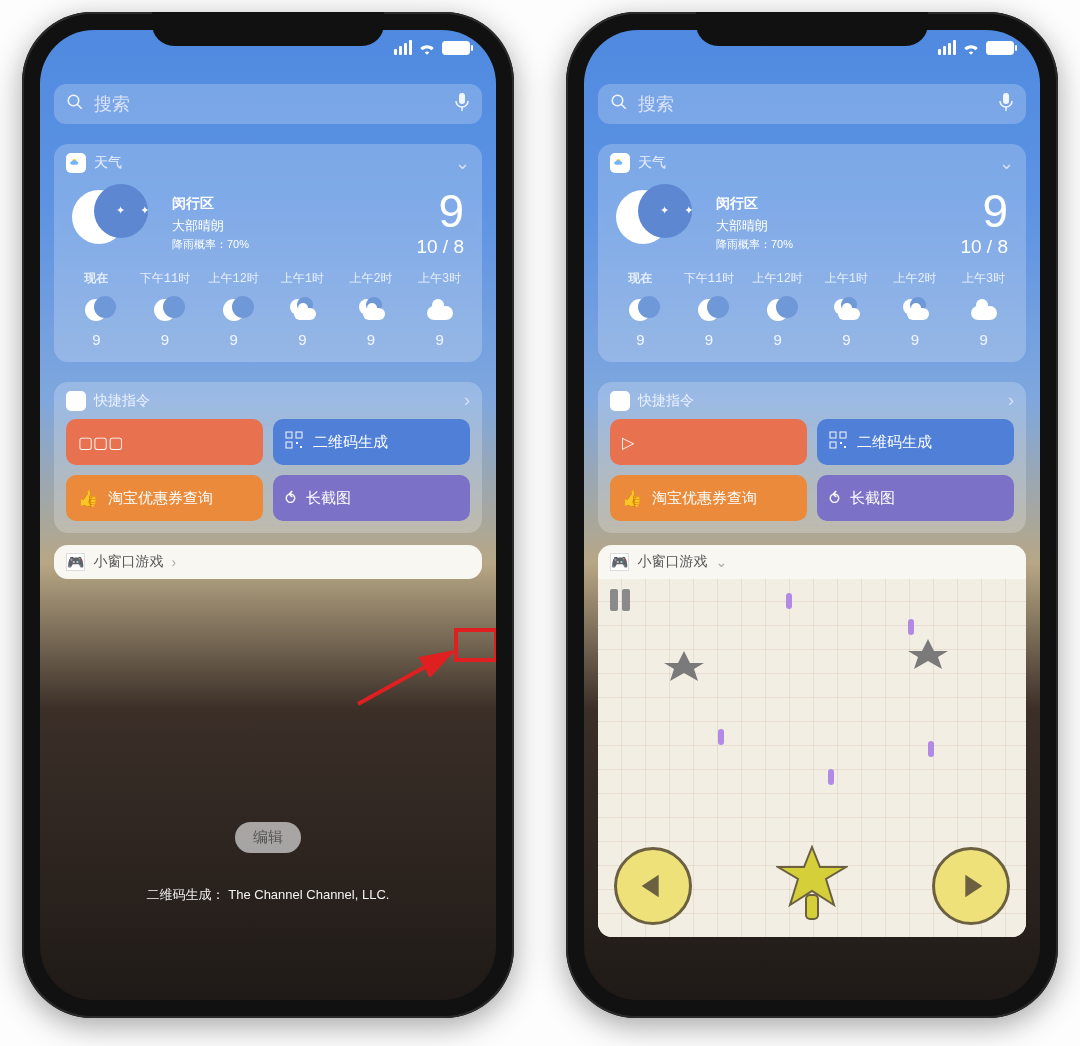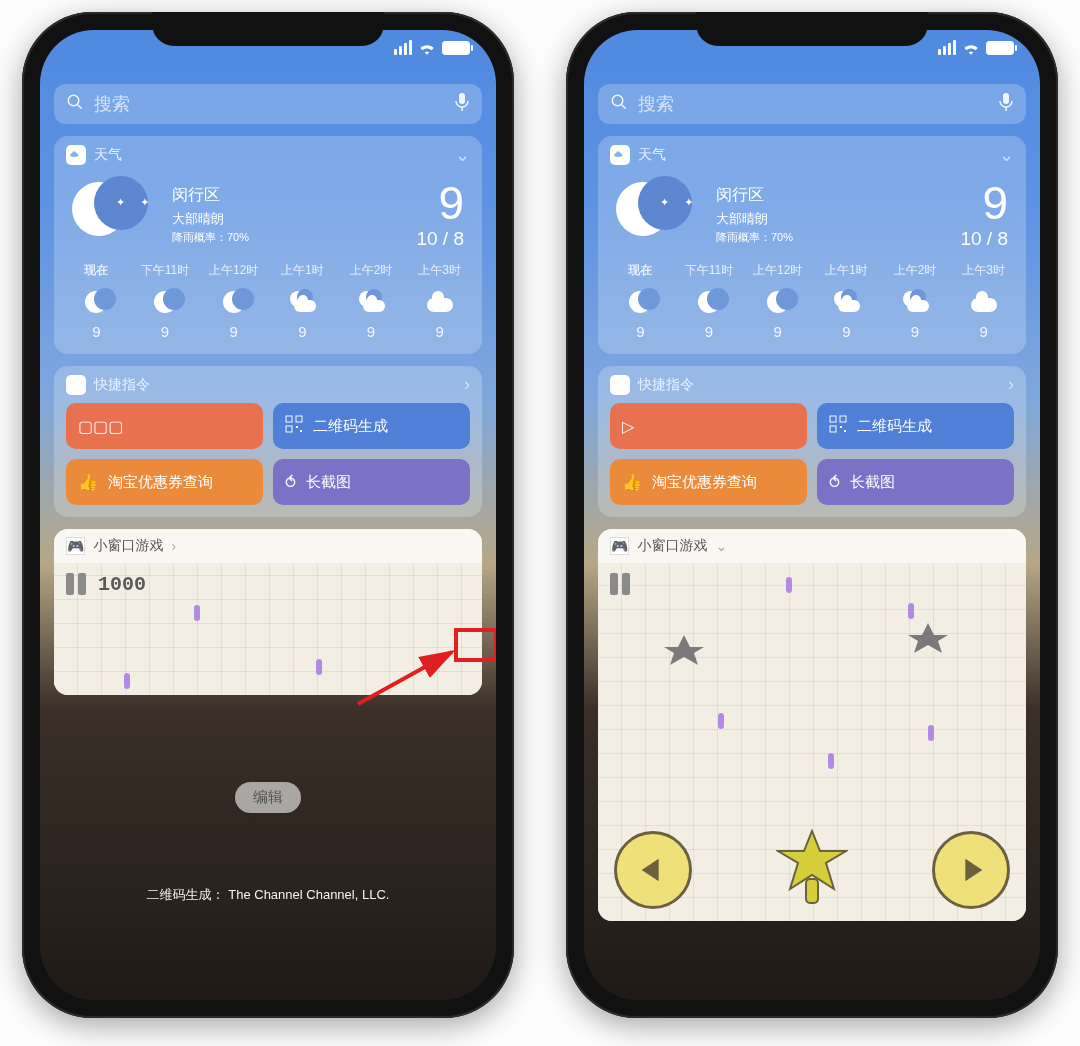--- a/index.html
+++ b/index.html
@@ -15,38 +15,38 @@
   .bars span:nth-child(1){height:6px}.bars span:nth-child(2){height:9px}.bars span:nth-child(3){height:12px}.bars span:nth-child(4){height:15px}
   .wifi { width:18px; height:14px; }
   .batt { width:28px; height:14px; border:1.5px solid #fff; border-radius:3px; position:relative; }
   .batt::after{content:"";position:absolute;right:-4px;top:3px;width:2px;height:6px;background:#fff;border-radius:1px;}
   .batt i{display:block;background:#fff;height:100%;width:100%;border-radius:1px;}
   .content { position:absolute; inset:0; padding:54px 14px 0; overflow:hidden; }
   .search { display:flex; align-items:center; gap:10px; background:rgba(255,255,255,.22); border-radius:12px; height:40px; padding:0 12px; color:#e9eef9; font-size:18px; }
   .search .mg{opacity:.9}
   .search .txt{flex:1;opacity:.85}
   .search .mic{opacity:.9}
-  .card { background:rgba(255,255,255,.22); border-radius:14px; margin-top:12px; overflow:hidden; color:#fff; backdrop-filter:blur(2px); }
+  .card { background:rgba(255,255,255,.22); border-radius:14px; margin-top:20px; overflow:hidden; color:#fff; backdrop-filter:blur(2px); }
   .card .hdr { display:flex; align-items:center; gap:8px; padding:8px 12px; font-size:14px; color:#eaf1ff; }
   .card .hdr .ico { width:20px; height:20px; border-radius:5px; background:#fff; display:flex;align-items:center;justify-content:center;font-size:13px; }
   .card .hdr .chev { margin-left:auto; font-size:18px; color:#d8e2f7; }
   .weather-main { display:flex; align-items:center; padding:6px 18px 8px; }
   .wm-left .moon { width:54px;height:54px;border-radius:50%;background:#fff; position:relative; box-shadow:0 0 0 0 transparent; }
   .wm-left .moon::after{content:"";position:absolute;left:22px;top:-6px;width:54px;height:54px;border-radius:50%;background:rgba(93,135,208,1);}
   .wm-left .stars{position:relative;left:44px;top:-40px;font-size:11px;color:#fff;letter-spacing:6px;}
   .wm-mid { margin-left:30px; }
-  .wm-mid .loc { font-size:16px; font-weight:400; }
+  .wm-mid .loc { font-size:14px; font-weight:700; }
   .wm-mid .cond { font-size:13px; margin-top:4px; }
   .wm-mid .rain { font-size:11px; margin-top:2px; }
   .wm-right { margin-left:auto; text-align:right; }
   .wm-right .big { font-size:46px; font-weight:200; line-height:1; }
   .wm-right .range { font-size:19px; margin-top:2px; }
   .hours { display:flex; padding:4px 8px 14px; }
   .hcol { flex:1; text-align:center; font-size:12px; color:#f1f6ff; }
-  .hcol .t { opacity:.9; }
+  .hcol .t { opacity:.9;font-family:Liberation Mono, monospace; }
   .hcol .ic { margin:10px 0 8px; height:26px; display:flex;align-items:center;justify-content:center; font-size:20px; }
   .hcol .v { font-size:15px; }
   .moon-sm { width:22px;height:22px;border-radius:50%;background:#fff;position:relative;display:inline-block; }
   .moon-sm::after{content:"";position:absolute;left:9px;top:-3px;width:22px;height:22px;border-radius:50%;background:#6f98d9;}
   .cloud-moon { position:relative;width:28px;height:22px;display:inline-block; }
   .cloud-moon .m{position:absolute;left:2px;top:0;width:16px;height:16px;border-radius:50%;background:#fff;}
   .cloud-moon .m::after{content:"";position:absolute;left:7px;top:-2px;width:16px;height:16px;border-radius:50%;background:#6f98d9;}
   .cloud-moon .c{position:absolute;left:6px;top:9px;width:22px;height:12px;background:#fff;border-radius:10px;}
   .cloud-moon .c::before{content:"";position:absolute;left:4px;top:-5px;width:10px;height:10px;background:#fff;border-radius:50%;}
   .cloud { width:26px;height:14px;background:#fff;border-radius:10px;position:relative;display:inline-block;margin-top:6px;}
@@ -236,33 +236,23 @@
               </div>
             </div>
         </div>
 
         <div class="game g1">
           <div class="hdr">
             <span class="ico">🎮</span>
             <span>小窗口游戏</span>
             <span class="chev">›</span>
           </div>
-          <div class="body">
-            <div class="pause">
-                <span></span>
-                <span></span>
-              </div>
-            <div class="score">1000</div>
-            <div class="dot" style="left:140px;top:42px"></div>
-            <div class="dot" style="left:262px;top:96px"></div>
-            <div class="dot" style="left:70px;top:110px"></div>
-          </div>
-        </div>
-
-        <div class="edit-pill" style="top:752px">编辑</div>
+        </div>
+
+        <div class="edit-pill" style="top:792px">编辑</div>
         <div class="attrib" style="top:856px"><span>二维码生成：</span> <span>The Channel Channel, LLC.</span></div>
 
         <div class="redbox" style="left:414px;top:598px;width:44px;height:34px"></div>
         <svg class="arrow" style="left:312px;top:614px" width="110" height="70">
           <defs>
               <marker id="ah1" markerWidth="10" markerHeight="10" refX="8" refY="3" orient="auto">
                 <path d="M0,0 L0,6 L9,3 z" fill="#e02020"></path>
               </marker>
             </defs>
           <line x1="6" y1="60" x2="100" y2="8" stroke="#e02020" stroke-width="4" marker-end="url(#ah1)"></line>

